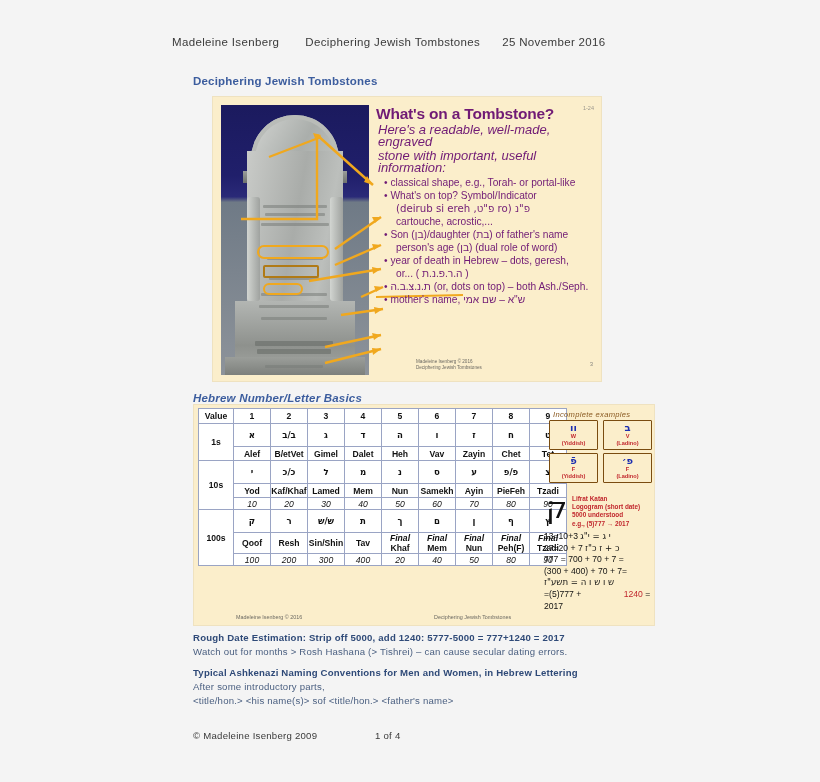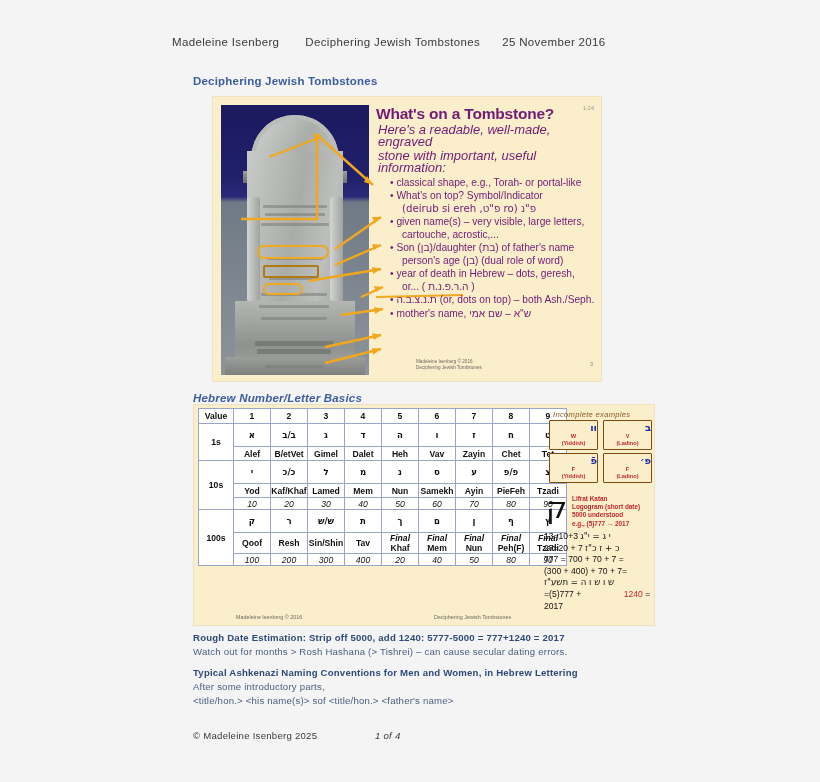--- a/index.html
+++ b/index.html
@@ -154,21 +154,21 @@
   }
   .s1-sub {
     font-style: italic;
     font-size: 13px;
     line-height: 12.4px;
     margin: 0 0 1px 2px;
   }
   .s1-li {
     font-size: 10.2px;
     line-height: 13.1px;
-    margin-left: 14px;
+    margin-left: 8px;
     white-space: nowrap;
   }
   .heb { font-family: "DejaVu Sans", sans-serif; direction: rtl; unicode-bidi: bidi-override; }
   .s1-credit {
     position: absolute;
     left: 203px;
     top: 262px;
     font-size: 4.6px;
     color: #6c6a63;
     line-height: 6px;
@@ -261,21 +261,20 @@
     text-align: center;
     padding: 1px 0 2px 0;
     border-radius: 1px;
   }
   .ex-cell .g {
     font-family: "DejaVu Sans", sans-serif;
     color: #1d2fb0;
     font-size: 10px;
     font-weight: bold;
     line-height: 11px;
-    text-align: right;
   }
   .ex-cell .r {
     color: #c1272d;
     font-size: 5.6px;
     font-weight: bold;
     line-height: 7px;
   }
   .lifrat {
     position: absolute;
     left: 378px;
@@ -338,21 +337,21 @@
 
   
   .footer {
     position: absolute;
     top: 730px;
     font-size: 9.6px;
     color: #3a3a3a;
     letter-spacing: .25px;
   }
   #footer-copy { left: 193px; }
-  #footer-page { left: 375px; font-style: italic; }
+  #footer-page { left: 375px; }
 </style>
 </head>
 <body>
 
 <div class="page">
 
   <div class="run-header">
     <span>Madeleine Isenberg</span><span class="rh-gap1"></span><span>Deciphering Jewish Tombstones</span><span class="rh-gap2"></span><span>25 November 2016</span>
   </div>
 
@@ -420,21 +419,20 @@
       </g>
     </svg>
 
     <div class="s1-text">
       <div class="s1-title">What's on a Tombstone?</div>
       <div class="s1-sub">Here's a readable, well-made, engraved</div>
       <div class="s1-sub">stone with important, useful information:</div>
       <div class="s1-li">• classical shape, e.g., Torah- or portal-like</div>
       <div class="s1-li">• What's on top? Symbol/Indicator</div>
       <div class="s1-li heb" style="padding-left:12px;text-align:left">פ"נ (or פ"ט, here is buried)</div>
-      <div class="s1-li">• given name(s) – very visible, large letters,</div>
       <div class="s1-li" style="padding-left:12px">cartouche, acrostic,...</div>
       <div class="s1-li">• Son (בן)/daughter (בת) of father's name</div>
       <div class="s1-li" style="padding-left:12px">person's age (בן) (dual role of word)</div>
       <div class="s1-li">• year of death in Hebrew – dots, geresh,</div>
       <div class="s1-li" style="padding-left:12px">or... ( ה.ר.פ.נ.ת )</div>
       <div class="s1-li">• ת.נ.צ.ב.ה (or, dots on top) – both Ash./Seph.</div>
       <div class="s1-li">• mother's name, ש"א – שם אמי</div>
     </div>
 
     <div class="s1-credit">
@@ -600,16 +598,16 @@
     <div class="s2-credit-l">Madeleine Isenberg © 2016</div>
     <div class="s2-credit-r">Deciphering Jewish Tombstones</div>
   </div>
 
   <div class="prose b" style="top:632px">Rough Date Estimation: Strip off 5000, add 1240:  5777-5000 = 777+1240 = 2017</div>
   <div class="prose n" style="top:646px">Watch out for months &gt; Rosh Hashana (&gt; Tishrei) – can cause secular dating errors.</div>
   <div class="prose b" style="top:667px">Typical Ashkenazi Naming Conventions for Men and Women, in Hebrew Lettering</div>
   <div class="prose n" style="top:681px">After some introductory parts,</div>
   <div class="prose n" style="top:695px">&lt;title/hon.&gt; &lt;his name(s)&gt; sof &lt;title/hon.&gt; &lt;father's name&gt;</div>
 
-  <div class="footer" id="footer-copy">© Madeleine Isenberg 2025</div>
+  <div class="footer" id="footer-copy">© Madeleine Isenberg 2009</div>
   <div class="footer" id="footer-page">1 of 4</div>
 
 </div>
 
 </body></html>

